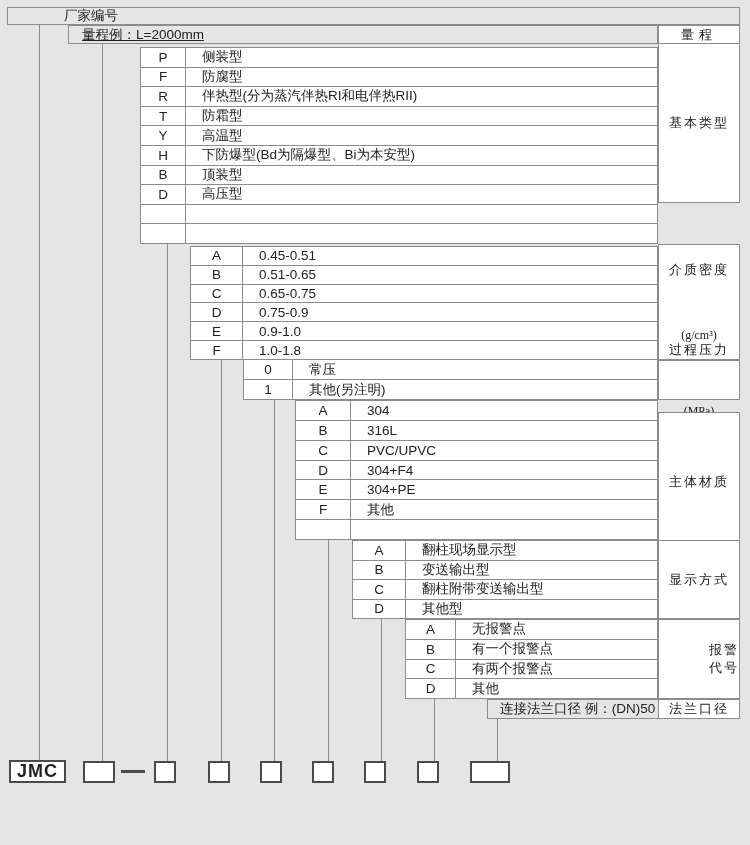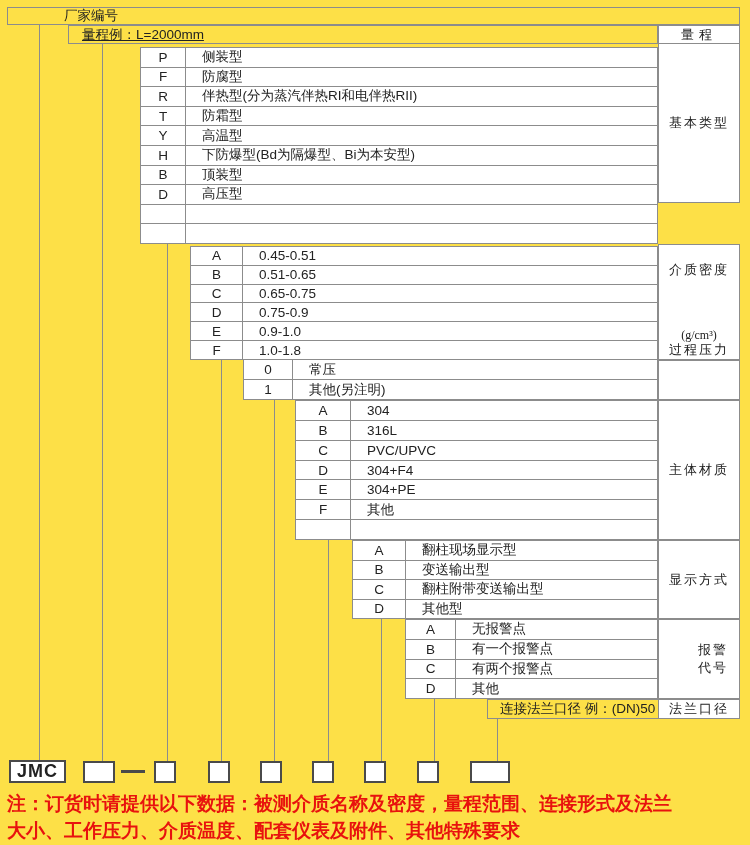--- a/index.html
+++ b/index.html
@@ -2,21 +2,21 @@
 <html><head>
 <meta charset="utf-8">
 <style>
   :root{
     --line:#8c8c8c;
     --box:#4a4a4a;
     --txt:#222222;
   }
   html,body{margin:0;padding:0;background:#ffffff;}
   .stage{
-    position:relative;width:750px;height:845px;background:#fde047;overflow:hidden;
+    position:relative;width:750px;height:845px;background:#e5e5e5;overflow:hidden;
     font-family:"Liberation Sans",sans-serif;color:var(--txt);font-size:13.5px;
   }
   
   .mfr-box{
     position:absolute;left:7px;top:7px;width:733px;height:18px;
     border:1px solid var(--line);box-sizing:border-box;
     display:flex;align-items:center;padding-left:56px;
   }
   .range-box{
     position:absolute;left:68px;top:25px;width:590px;height:19px;
@@ -43,29 +43,29 @@
   .t6{left:405px;top:619px;width:253px;height:80px;--cw:50px;}
   .flange-row{
     position:absolute;left:455px;top:699px;width:203px;height:20px;
     border:1px solid var(--line);box-sizing:border-box;
     display:flex;align-items:center;padding-left:12px;white-space:nowrap;margin-left:32px;
   }
   
   .cat{
     position:absolute;left:658px;width:82px;border:1px solid var(--line);
     box-sizing:border-box;display:flex;flex-direction:column;align-items:center;justify-content:center;
-    font-family:"Liberation Serif",serif;font-size:13px;text-align:left;background:#ffffff;
+    font-family:"Liberation Serif",serif;font-size:13px;text-align:right;background:#ffffff;
   }
   .cat .lbl{letter-spacing:2px;}
   .cat .unit{font-size:12px;letter-spacing:0;margin-top:17px;}
   .c1{top:25px;height:19px;} .c1 .lbl{letter-spacing:5px;}
   .c2{top:43px;height:160px;}
   .c3{top:244px;height:116px;gap:32px;}
   .c4{top:360px;height:40px;gap:28px;}
-  .c5{top:400px;height:140px;}
+  .c5{top:412px;height:140px;}
   .c6{top:540px;height:79px;}
   .c7{top:619px;height:80px;padding-left:39px;}
   .c8{top:699px;height:20px;}
   
   .vline{position:absolute;width:1px;background:var(--line);}
   .v1{left:39px;top:24px;height:737px;}
   .v2{left:102px;top:43px;height:718px;}
   .v3{left:167px;top:244px;height:517px;}
   .v4{left:221px;top:360px;height:401px;}
   .v5{left:274px;top:400px;height:361px;}
@@ -303,18 +303,14 @@
   <div class="code-box b2"></div>
   <div class="dash"></div>
   <div class="code-box b3"></div>
   <div class="code-box b4"></div>
   <div class="code-box b5"></div>
   <div class="code-box b6"></div>
   <div class="code-box b7"></div>
   <div class="code-box b8"></div>
   <div class="code-box b9"></div>
 
-  <div class="note">
-    <div>注：订货时请提供以下数据：被测介质名称及密度，量程范围、连接形式及法兰</div>
-    <div>大小、工作压力、介质温度、配套仪表及附件、其他特殊要求</div>
-  </div>
 
 </div>
 
 </body></html>

